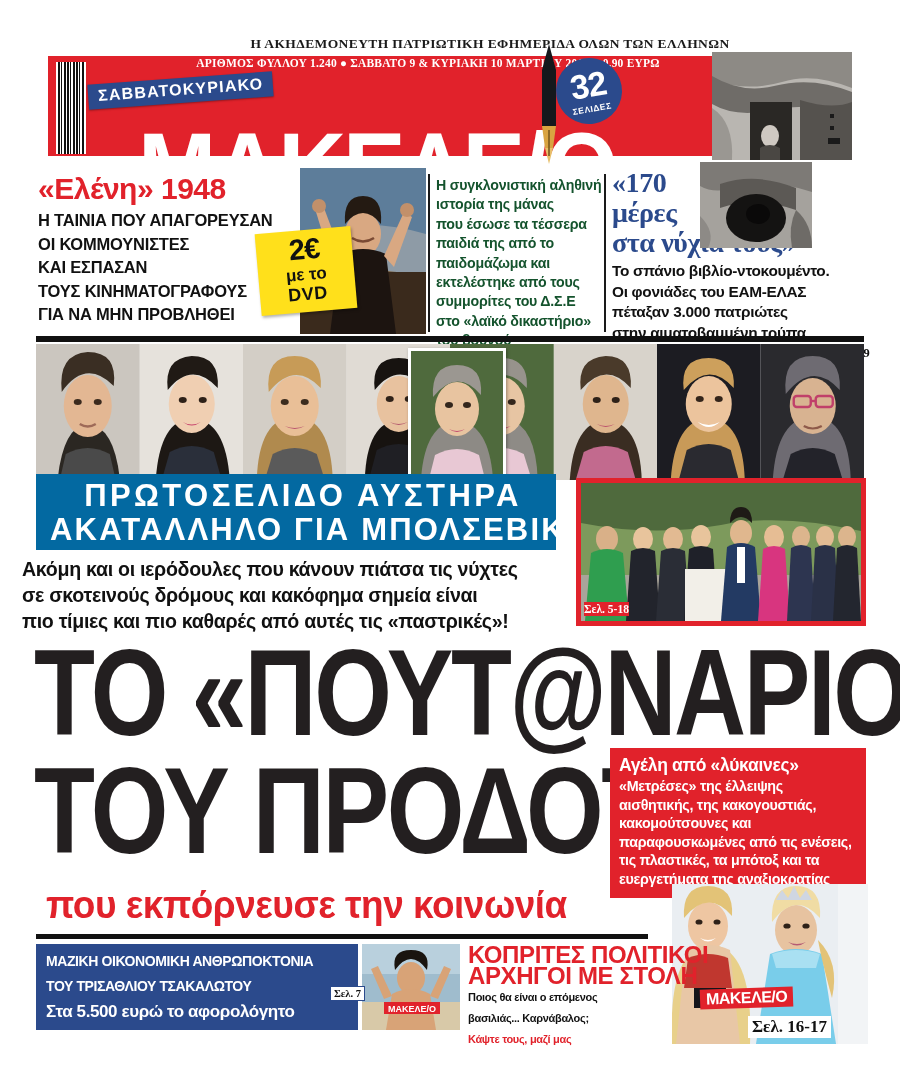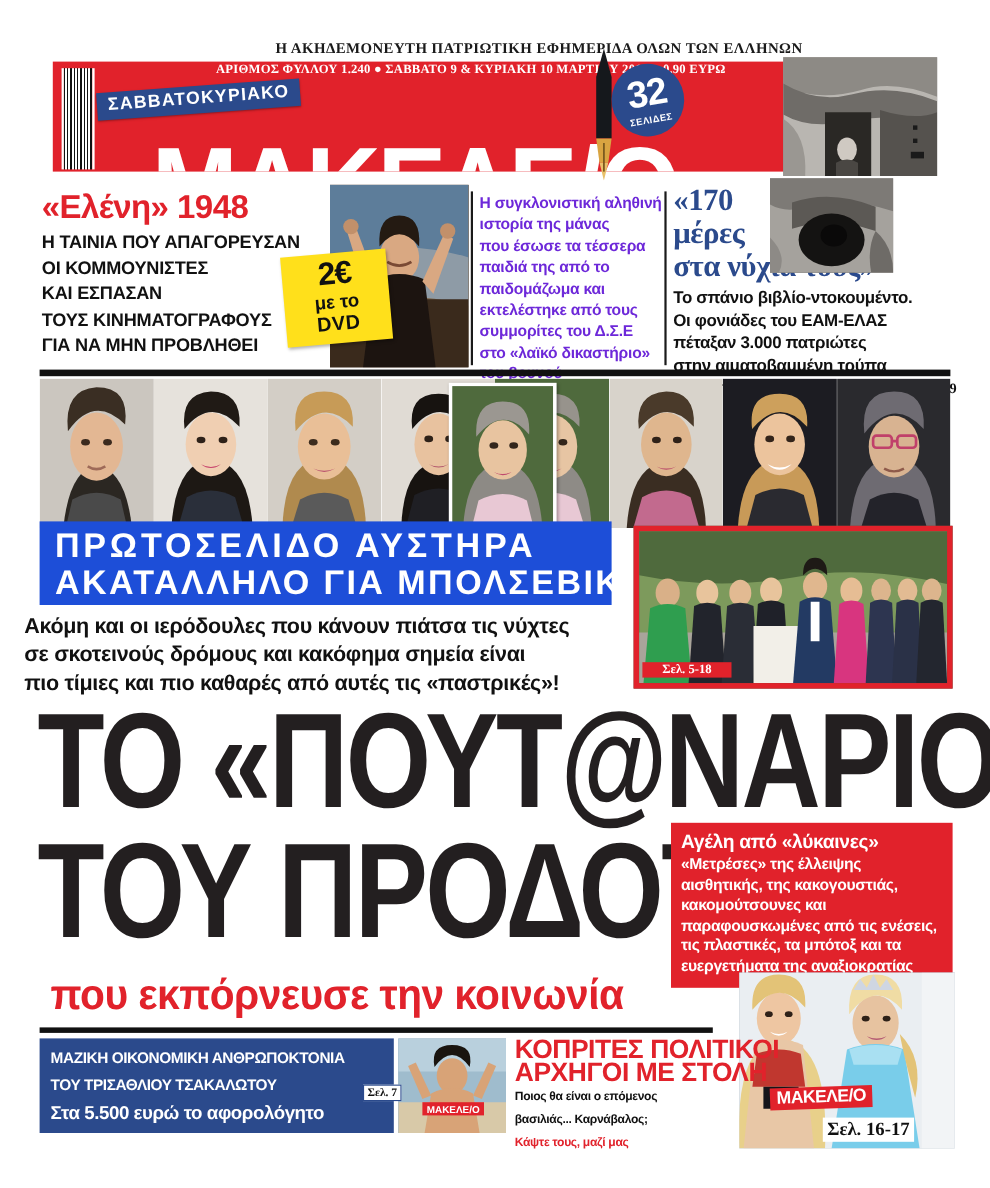--- a/index.html
+++ b/index.html
@@ -235,21 +235,21 @@
   }
   .teaser-mid {
     position: absolute;
     top: 176px;
     left: 436px;
     width: 166px;
     font-family: "Liberation Sans", sans-serif;
     font-weight: bold;
     font-size: 14.2px;
     line-height: 19.4px;
-    color: #6d28d9;
+    color: #14532d;
     letter-spacing: -0.2px;
   }
   .col-divider {
     position: absolute;
     background: #1a1a1a;
     width: 2px;
   }
   .teaser-right {
     position: absolute;
     top: 168px;
@@ -325,24 +325,25 @@
     overflow: hidden;
   }
 
   
   .warn-banner {
     position: absolute;
     top: 474px;
     left: 36px;
     width: 520px;
     height: 76px;
-    background: #1d4ed8;
+    background: #0369a1;
     z-index: 24;
     padding: 5px 0 0 14px;
     box-sizing: border-box;
+    text-align: center;
   }
   .warn-banner .l1, .warn-banner .l2 {
     font-family: "Liberation Sans", sans-serif;
     font-weight: bold;
     color: #ffffff;
     font-size: 31px;
     line-height: 34px;
     letter-spacing: 3.4px;
     white-space: nowrap;
   }
@@ -374,21 +375,21 @@
   }
   .group-selref {
     position: absolute;
     left: 584px;
     top: 602px;
     background: #e1222b;
     color: #ffffff;
     font-family: "Liberation Serif", serif;
     font-weight: bold;
     font-size: 11.5px;
-    padding: 1px 18px;
+    padding: 1px 0;
     z-index: 27;
   }
 
   
   .mainhead {
     position: absolute;
     left: 34px;
     top: 636px;
     width: 840px;
   }

